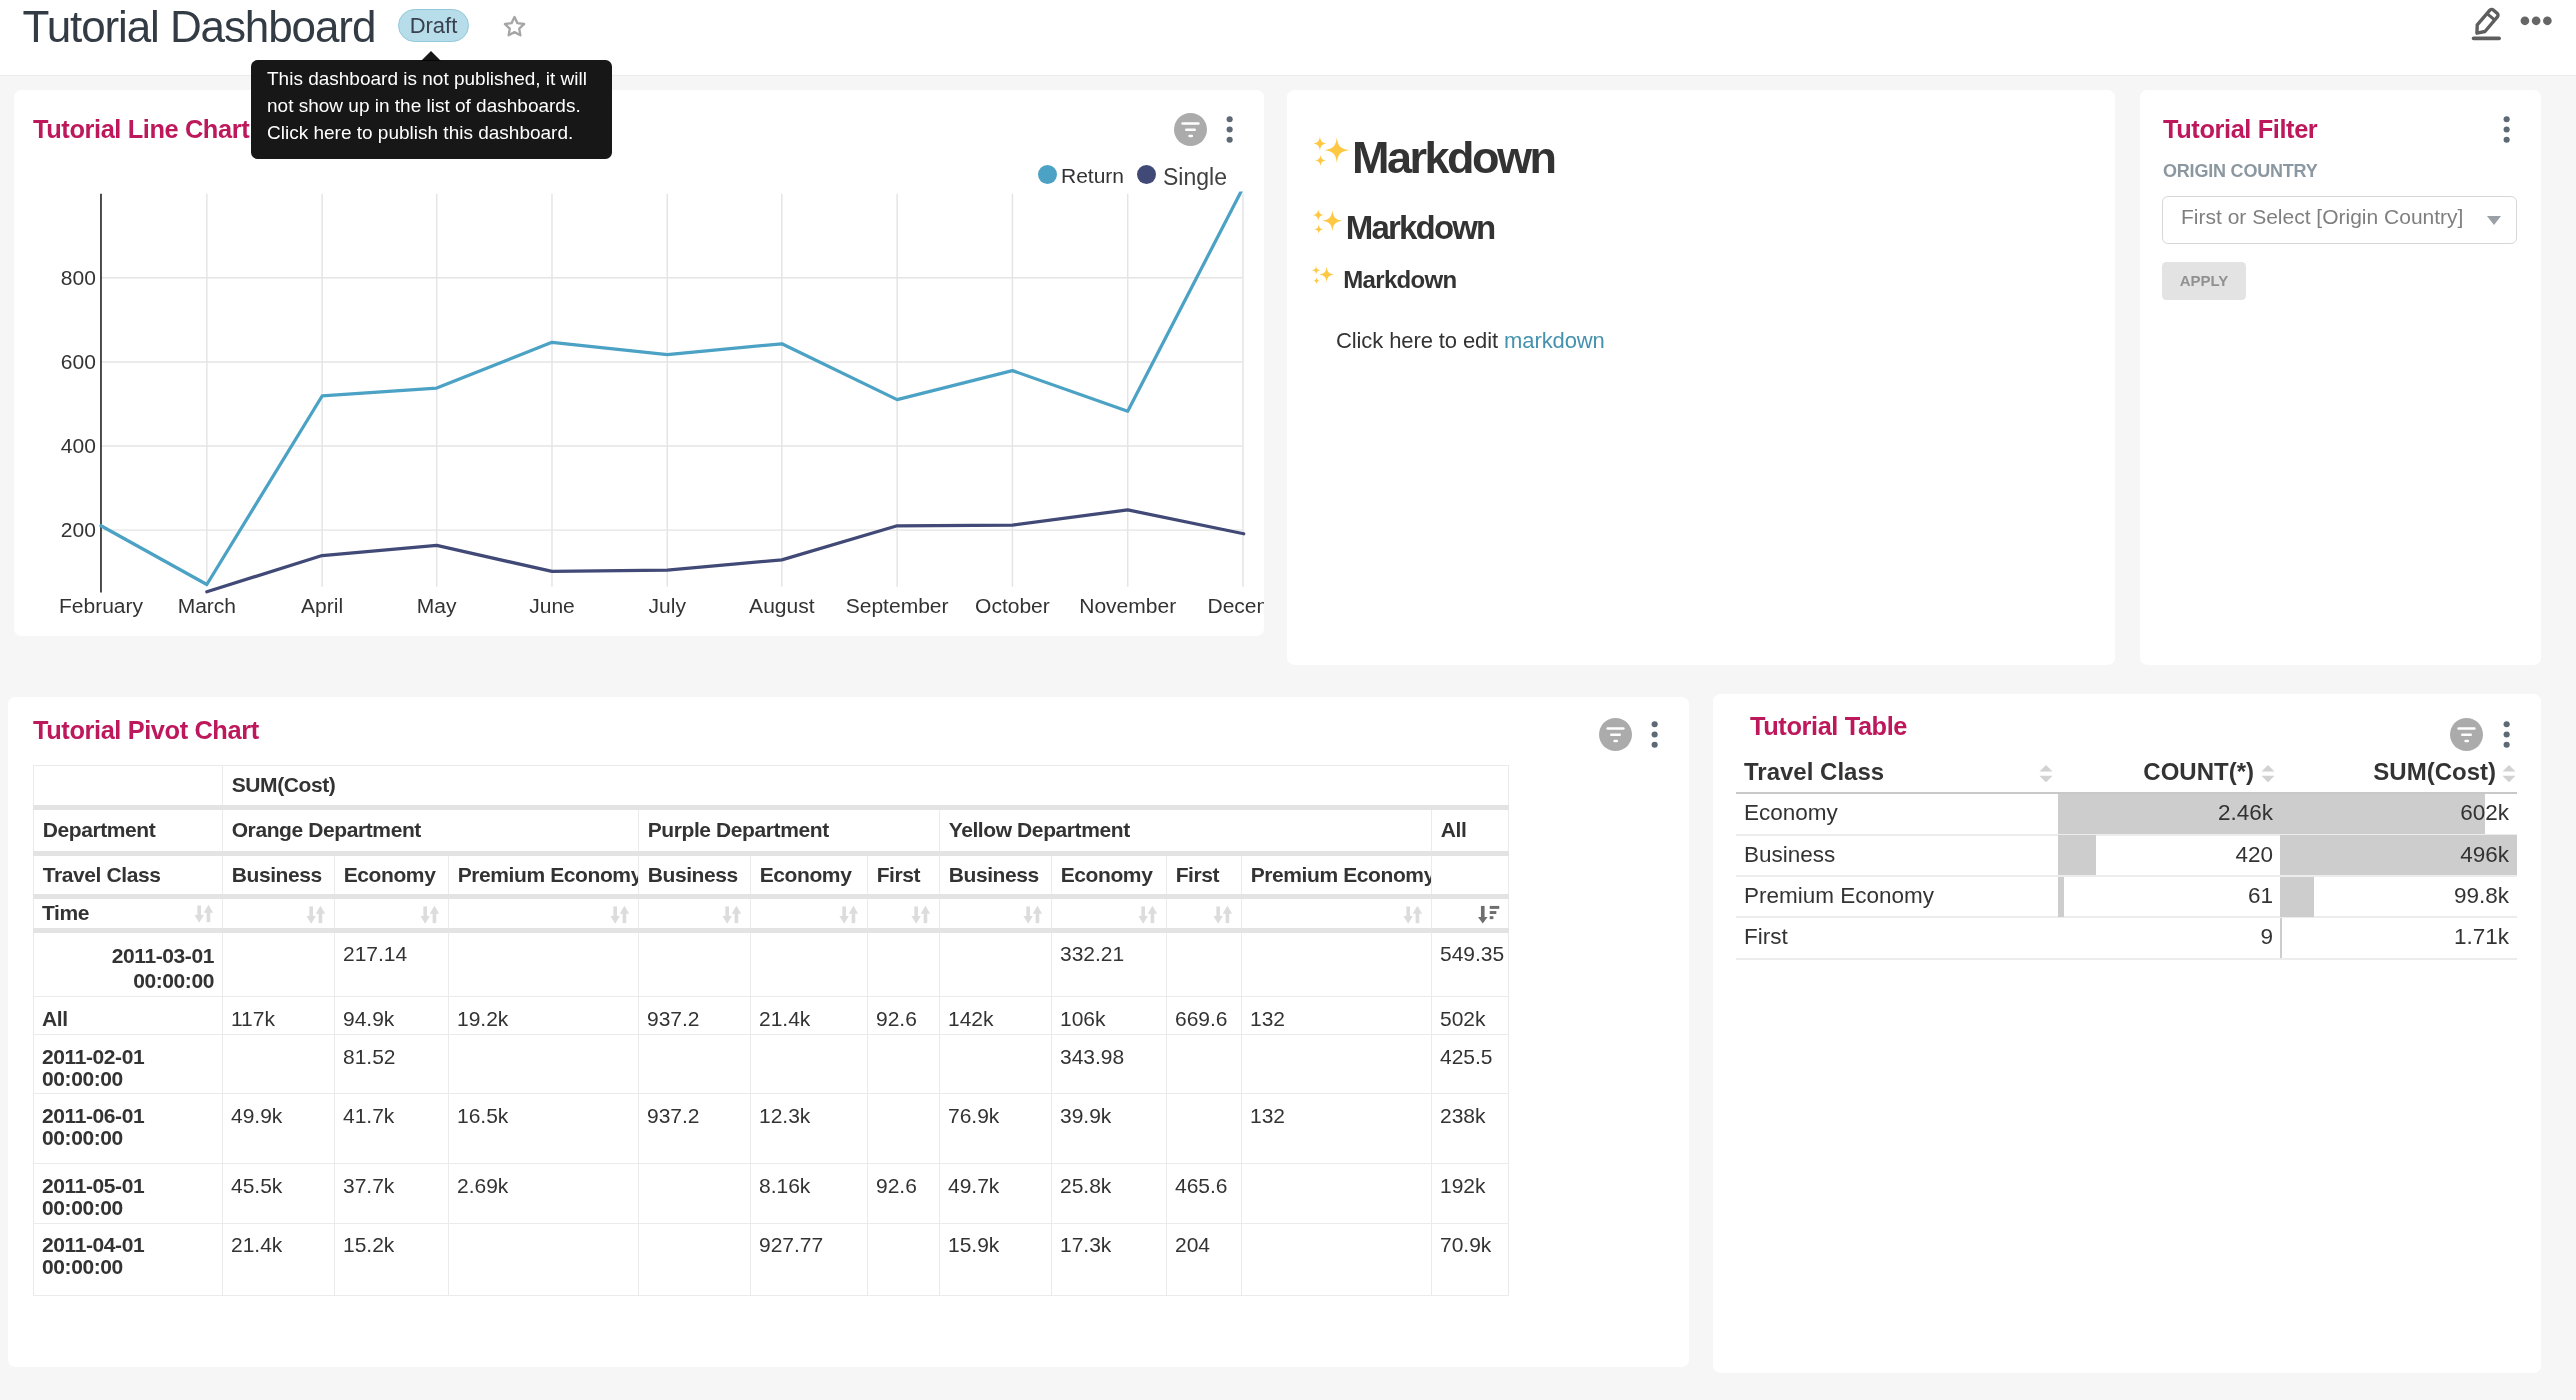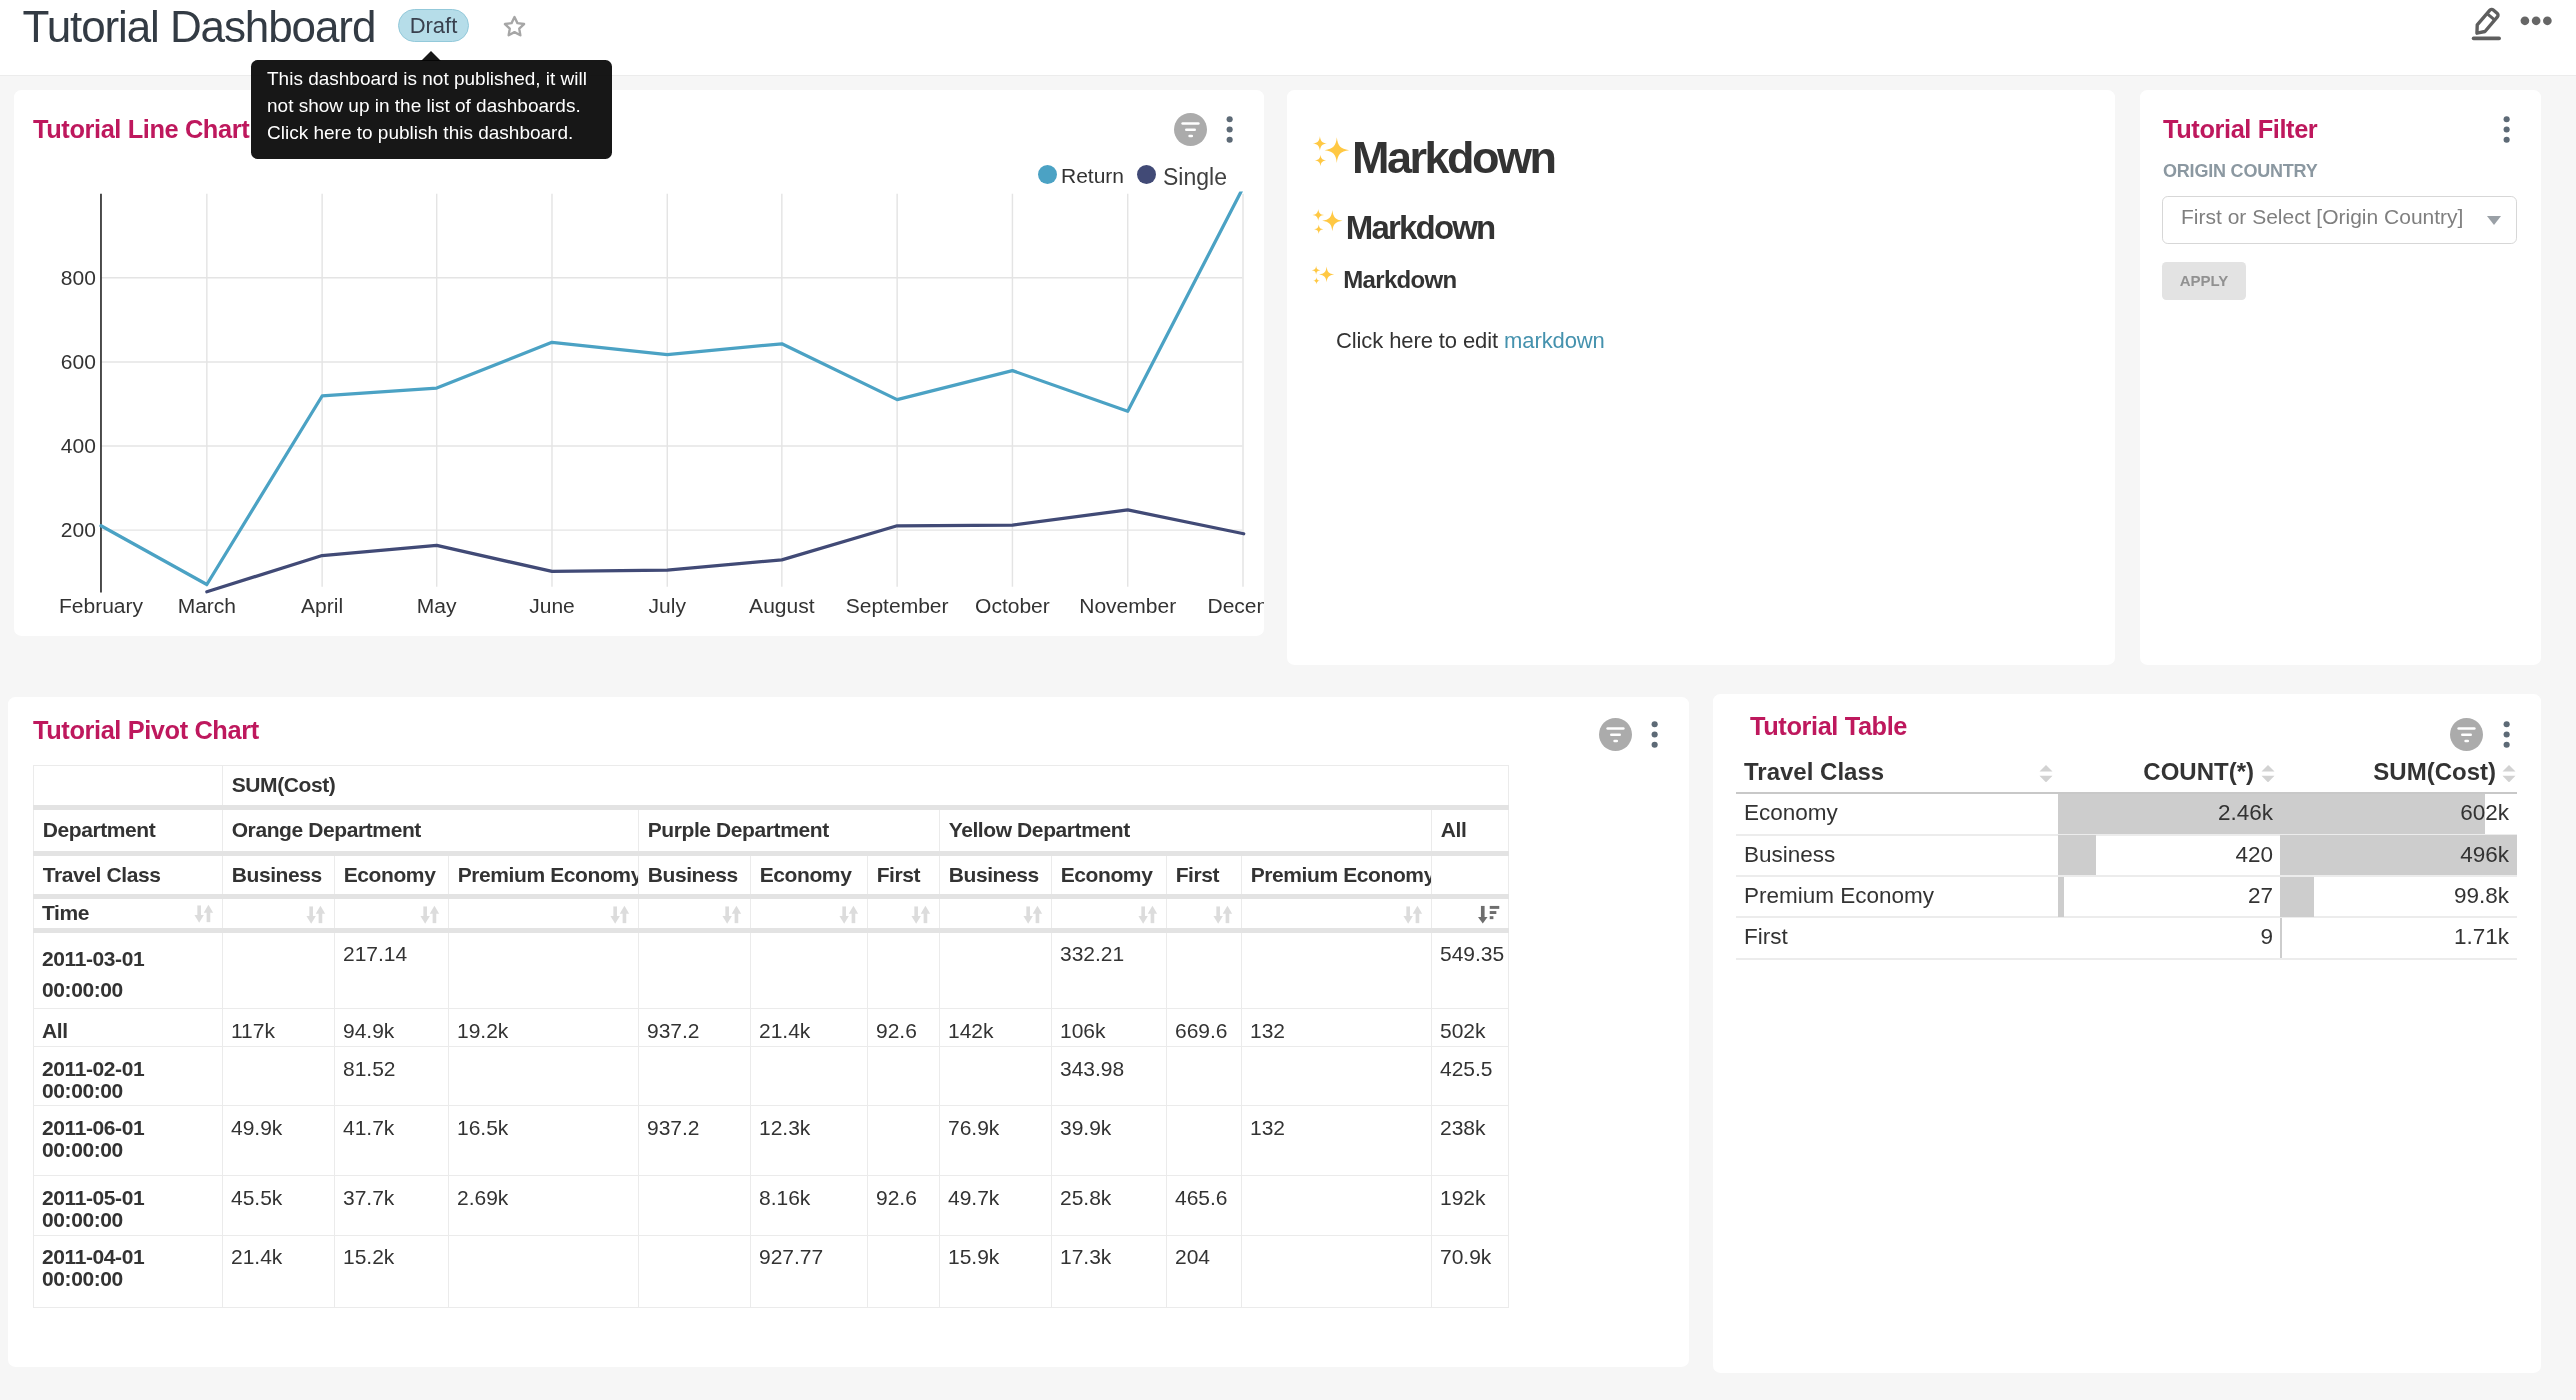--- a/index.html
+++ b/index.html
@@ -335,21 +335,21 @@
               <rect x="4" y="4" width="5" height="17"></rect>
               <path d="M6.5 28 L0 19 L13 19 Z"></path>
               <rect x="16" y="4" width="13" height="4"></rect>
               <rect x="16" y="11" width="9" height="4"></rect>
               <rect x="16" y="18" width="5" height="4"></rect>
             </g>
           </svg>
         </td>
       </tr>
 <tr style="height:62px;">
-        <td class="b" style="line-height:31px;">2011-03-01<br>00:00:00</td>
+        <td class="b" style="line-height:25px;text-align:right;">2011-03-01<br>00:00:00</td>
         <td></td>
         <td>217.14</td>
         <td></td>
         <td></td>
         <td></td>
         <td></td>
         <td></td>
         <td>332.21</td>
         <td></td>
         <td></td>
@@ -481,18 +481,18 @@
 <div class="abs" style="left:2280px;top:877px;width:34px;height:40px;background:#cdcdcd;"></div>
 <div class="abs" style="left:2280px;top:918px;width:1.5px;height:40px;background:#cdcdcd;"></div>
 
 <div class="abs" style="left:1744px;top:800px;font-size:22.5px;">Economy</div>
 <div class="abs" style="right:303px;top:800px;font-size:22.5px;">2.46k</div>
 <div class="abs" style="right:67px;top:800px;font-size:22.5px;">602k</div>
 <div class="abs" style="left:1744px;top:842px;font-size:22.5px;">Business</div>
 <div class="abs" style="right:303px;top:842px;font-size:22.5px;">420</div>
 <div class="abs" style="right:67px;top:842px;font-size:22.5px;">496k</div>
 <div class="abs" style="left:1744px;top:883px;font-size:22.5px;">Premium Economy</div>
-<div class="abs" style="right:303px;top:883px;font-size:22.5px;">27</div>
+<div class="abs" style="right:303px;top:883px;font-size:22.5px;">61</div>
 <div class="abs" style="right:67px;top:883px;font-size:22.5px;">99.8k</div>
 <div class="abs" style="left:1744px;top:924px;font-size:22.5px;">First</div>
 <div class="abs" style="right:303px;top:924px;font-size:22.5px;">9</div>
 <div class="abs" style="right:67px;top:924px;font-size:22.5px;">1.71k</div>
 
 
 </body></html>

